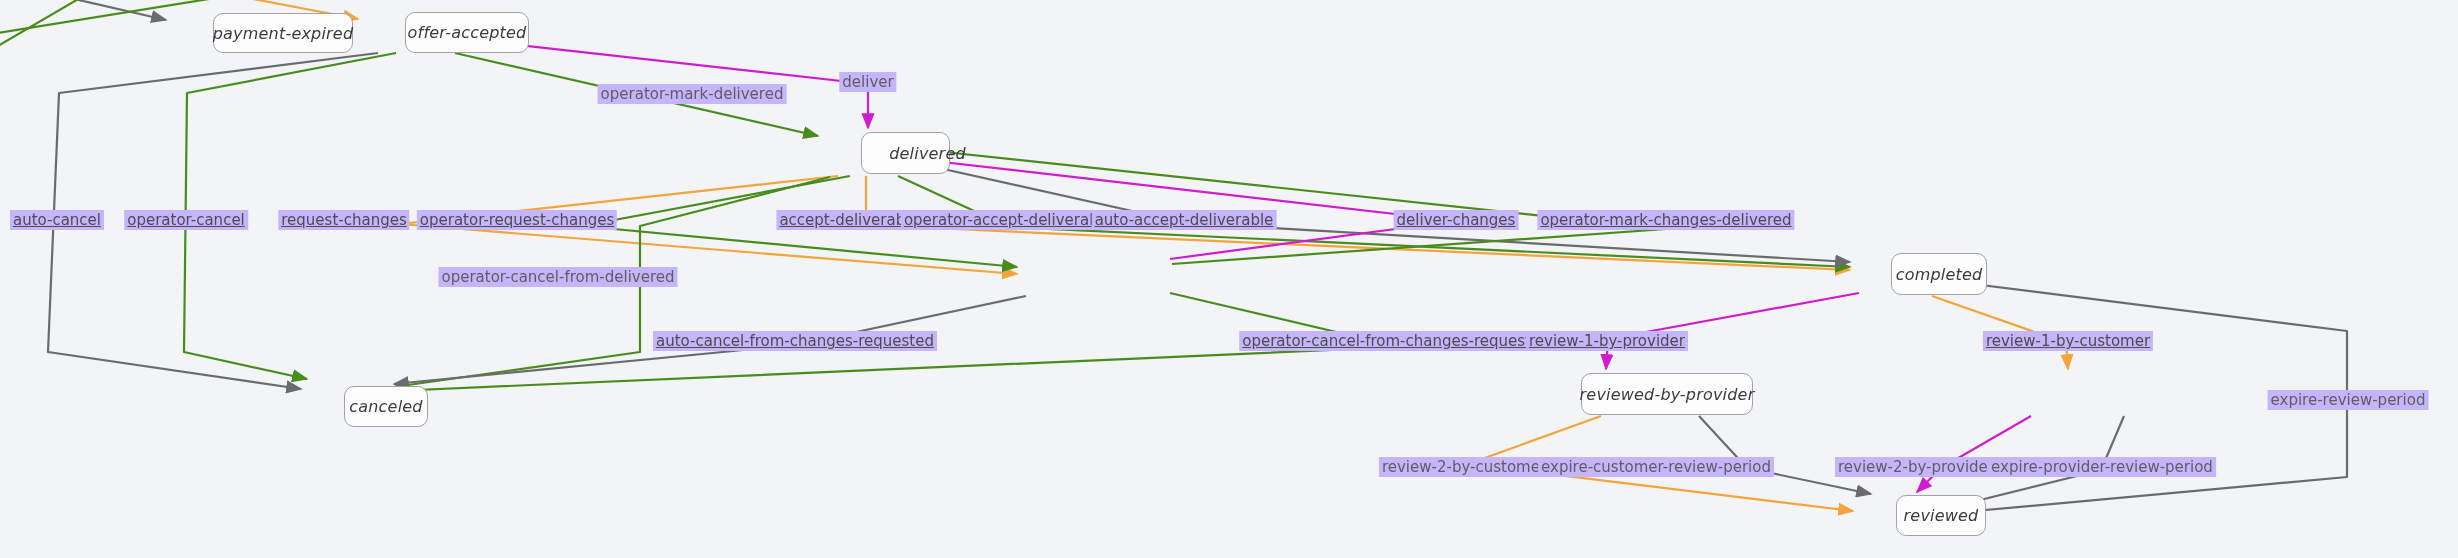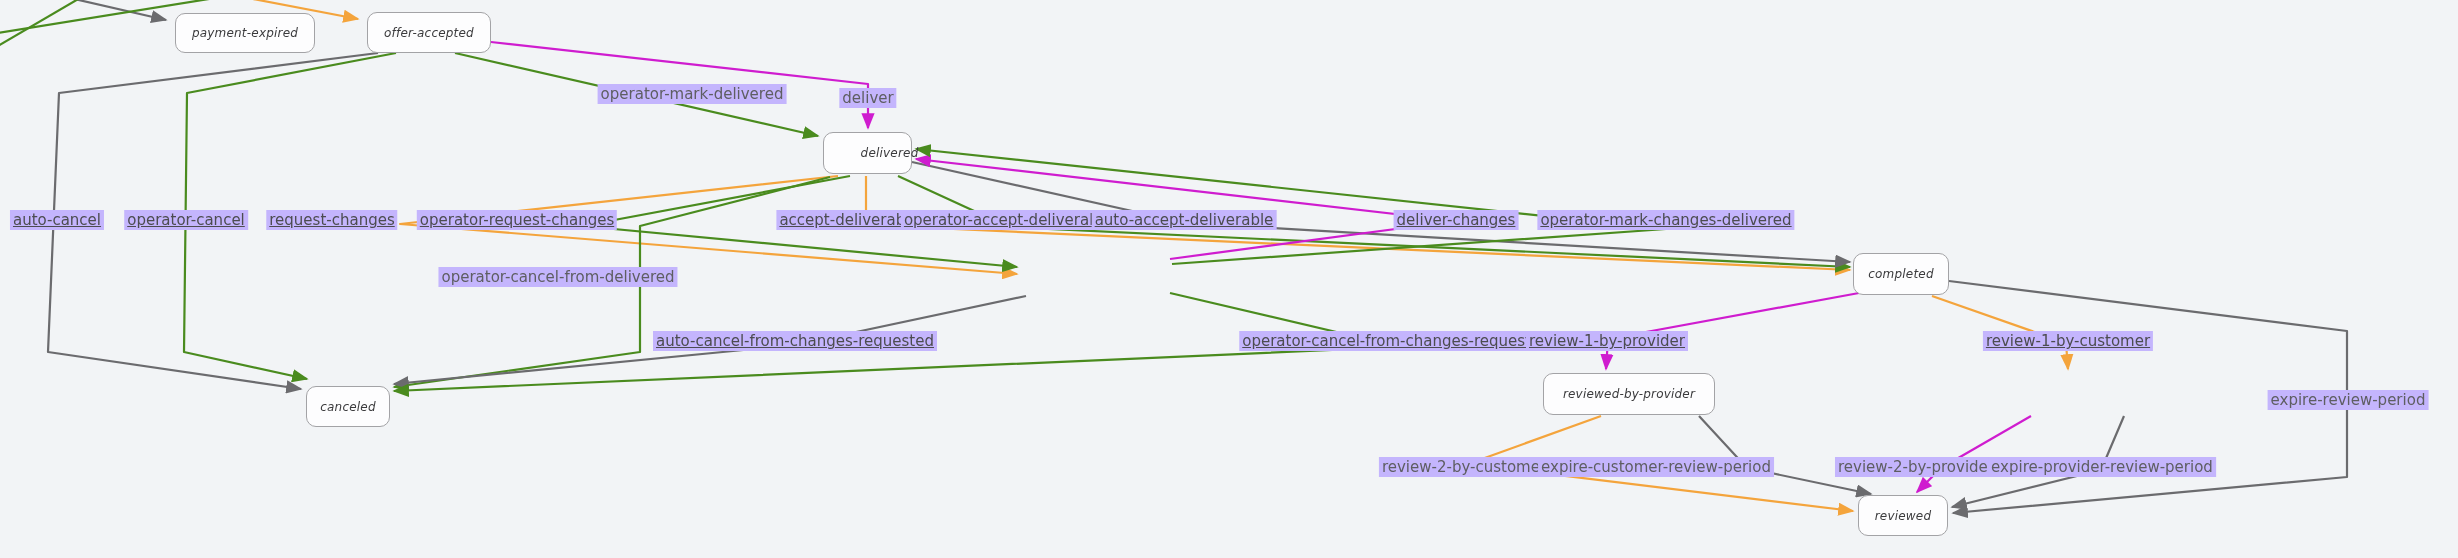--- a/index.html
+++ b/index.html
@@ -15,26 +15,27 @@
   }
   #edges-svg{position:absolute;left:0;top:0;}
   .layer{position:absolute;left:0;top:0;width:100%;height:100%;pointer-events:none;}
   .state-node{
     position:absolute;
     display:flex;align-items:center;justify-content:center;
     background:#fdfdfe;
     border:1.6px solid #a3a3a6;
     border-radius:10px;
     font-style:italic;
-    font-size:12px;
+    font-size:16px;
     color:#3b3b3d;
     letter-spacing:.2px;
     box-sizing:border-box;
     pointer-events:auto;
     white-space:nowrap;
+    margin-left:38px;
   }
   .edge-label{
     position:absolute;
     transform:translate(-50%,-50%);
     font-size:15px;
     color:#5e5e62;
     white-space:nowrap;
     background:#c4b5fd;
     padding:1px 3px;
     pointer-events:auto;
@@ -85,24 +86,24 @@
       <polyline points="1859,293 1608,339 1606,369" fill="none" stroke="#cf1ccf" stroke-width="2.2" stroke-linejoin="round" marker-end="url(#arrow-provider)"></polyline>
       <polyline points="1932,296 2066,343 2068,369" fill="none" stroke="#f4a43c" stroke-width="2.2" stroke-linejoin="round" marker-end="url(#arrow-customer)"></polyline>
       <polyline points="1949,281 2347,331 2347,477 1953,513" fill="none" stroke="#6b6b6e" stroke-width="2.2" stroke-linejoin="round" marker-end="url(#arrow-system)"></polyline>
       <polyline points="1601,416 1468,464 1853,511" fill="none" stroke="#f4a43c" stroke-width="2.2" stroke-linejoin="round" marker-end="url(#arrow-customer)"></polyline>
       <polyline points="1699,416 1747,468 1871,494" fill="none" stroke="#6b6b6e" stroke-width="2.2" stroke-linejoin="round" marker-end="url(#arrow-system)"></polyline>
       <polyline points="2031,416 1941,468 1917,492" fill="none" stroke="#cf1ccf" stroke-width="2.2" stroke-linejoin="round" marker-end="url(#arrow-provider)"></polyline>
       <polyline points="2124,416 2101,470 1952,507" fill="none" stroke="#6b6b6e" stroke-width="2.2" stroke-linejoin="round" marker-end="url(#arrow-system)"></polyline>
     </svg>
   <div id="labels-layer" class="layer">
       <div class="edge-label" style="left: 692px; top: 94px;">operator-mark-delivered</div>
-      <div class="edge-label" style="left: 868px; top: 98px;">deliver</div>
+      <div class="edge-label" style="left: 868px; top: 82px;">deliver</div>
       <div class="edge-label underlined" style="left: 57px; top: 220px;">auto-cancel</div>
       <div class="edge-label underlined" style="left: 186px; top: 220px;">operator-cancel</div>
-      <div class="edge-label underlined" style="left: 332px; top: 220px;">request-changes</div>
+      <div class="edge-label underlined" style="left: 344px; top: 220px;">request-changes</div>
       <div class="edge-label underlined" style="left: 517px; top: 220px;">operator-request-changes</div>
       <div class="edge-label underlined" style="left: 849px; top: 220px;">accept-deliverable</div>
       <div class="edge-label underlined" style="left: 1008px; top: 220px;">operator-accept-deliverable</div>
       <div class="edge-label underlined" style="left: 1184px; top: 220px;">auto-accept-deliverable</div>
       <div class="edge-label underlined" style="left: 1456px; top: 220px;">deliver-changes</div>
       <div class="edge-label underlined" style="left: 1666px; top: 220px;">operator-mark-changes-delivered</div>
       <div class="edge-label" style="left: 558px; top: 277px;">operator-cancel-from-delivered</div>
       <div class="edge-label underlined" style="left: 795px; top: 341px;">auto-cancel-from-changes-requested</div>
       <div class="edge-label underlined" style="left: 1396px; top: 341px;">operator-cancel-from-changes-requested</div>
       <div class="edge-label underlined" style="left: 1607px; top: 341px;">review-1-by-provider</div>

